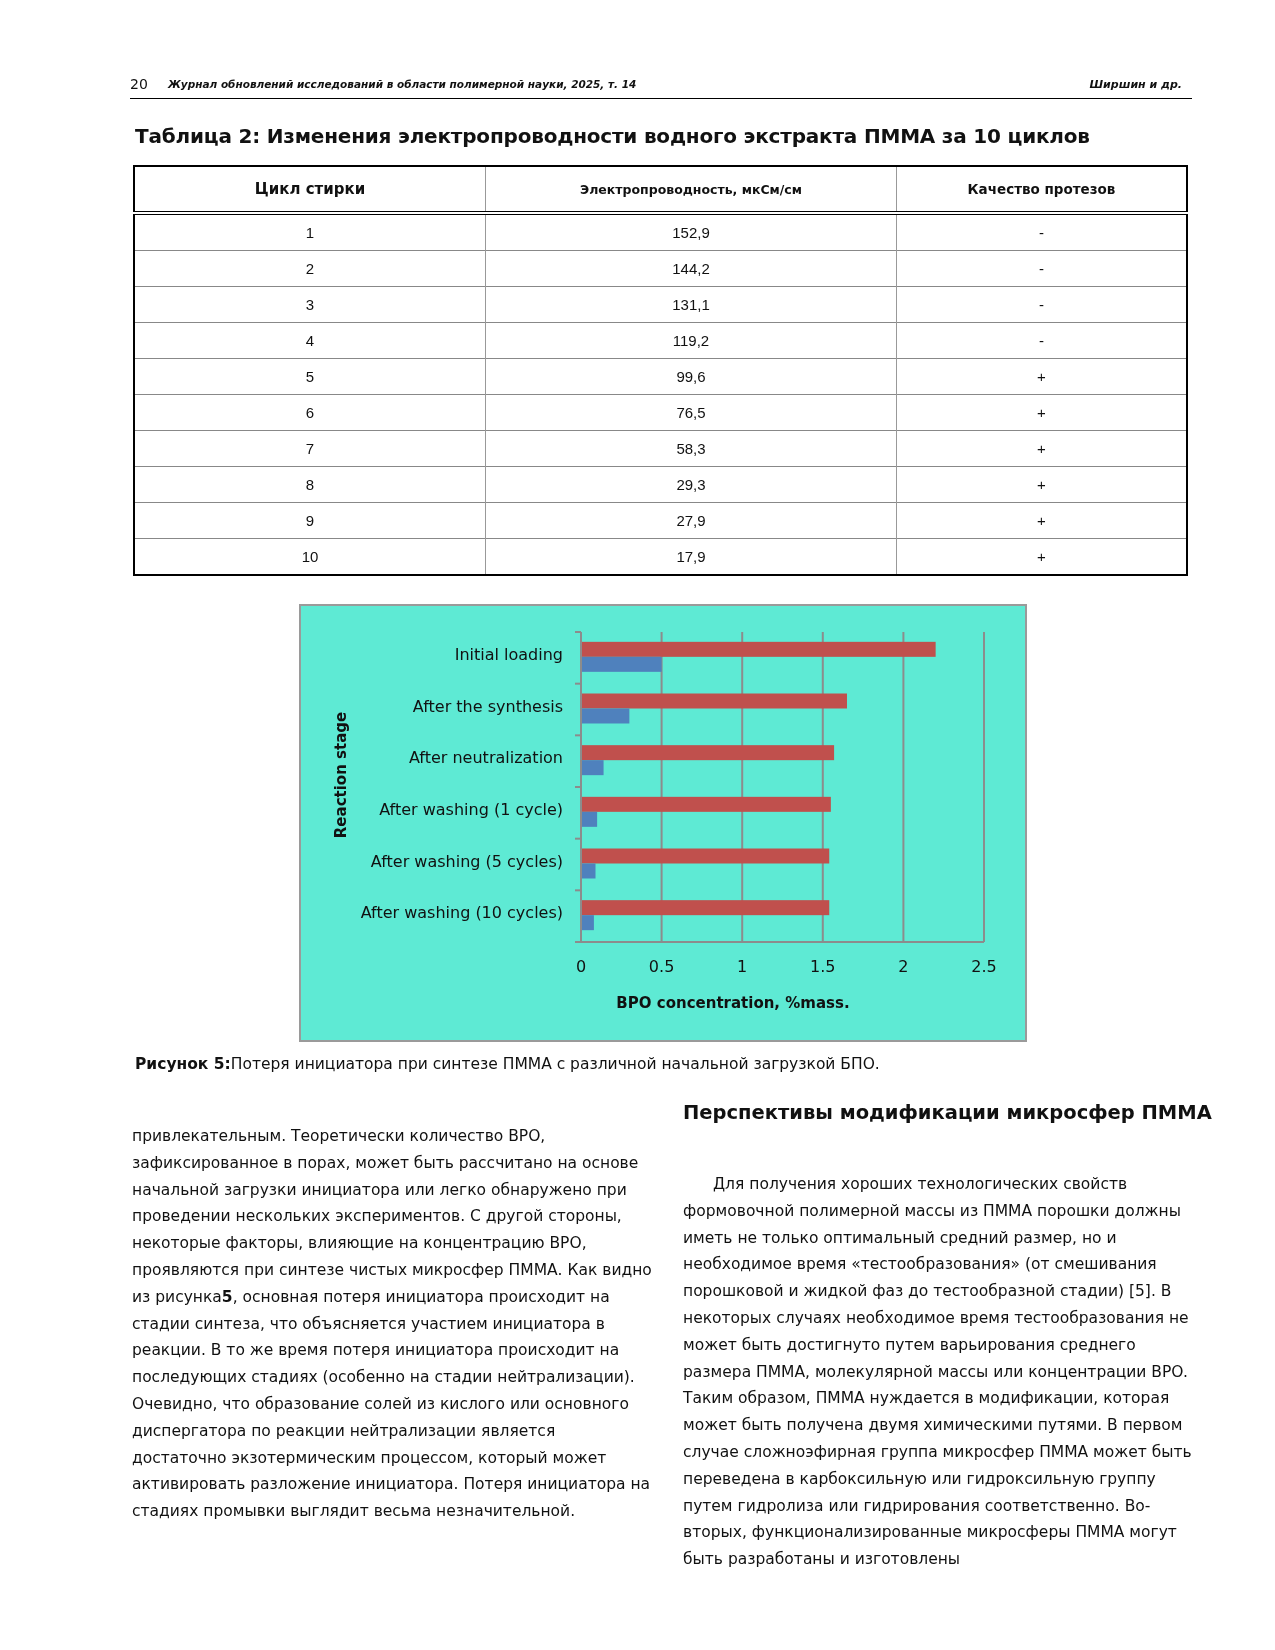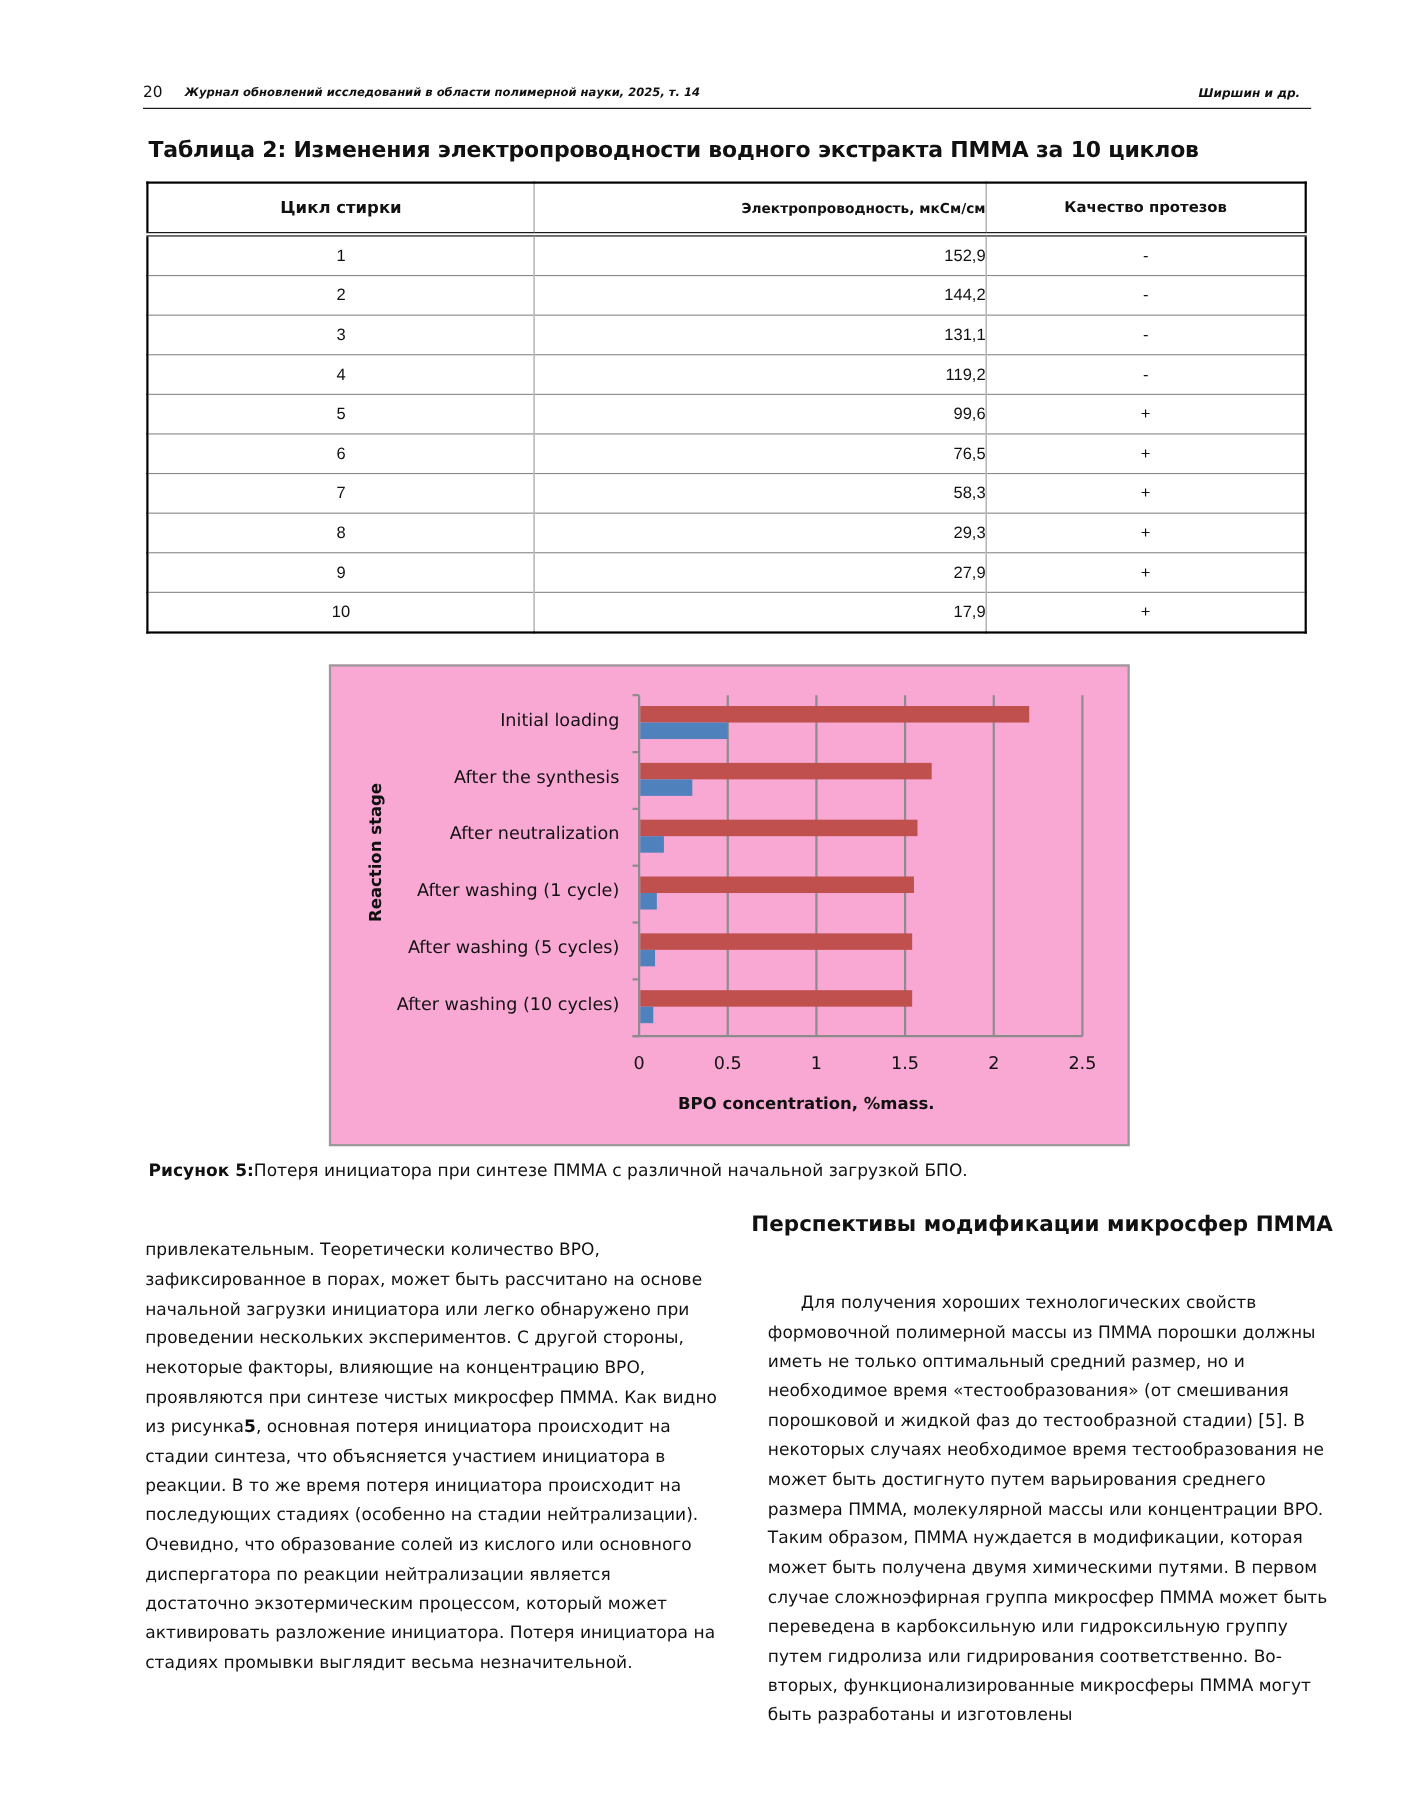--- a/index.html
+++ b/index.html
@@ -14,36 +14,36 @@
 
   #tbl-title { left: 135px; top: 124px; font-weight: bold; font-size: 20px; letter-spacing: -0.2px; }
 
   
   #tbl { left: 133px; top: 165px; width: 1055px; border-collapse: collapse; border: 2px solid #000; font-size: 15px; }
   #tbl th { height: 44px; font-weight: bold; border-right: 1px solid #999; border-bottom: 4px double #000; text-align: center; padding: 0; }
   #tbl th.c2 { font-size: 12.5px; }
   #tbl th.c3 { font-size: 13.5px; }
   #tbl td { height: 35px; border-top: 1px solid #888; border-right: 1px solid #999; text-align: center; padding: 0; font-size: 15px; font-family: "Liberation Sans", sans-serif; }
   #tbl tr:first-child td { border-top: none; }
-  #tbl .c1 { width: 350px; } #tbl .c2 { width: 410px; text-align: right; }
+  #tbl .c1 { width: 350px; } #tbl .c2 { width: 410px; }
 
   
-  #fig { left: 299px; top: 604px; width: 724px; height: 434px; border: 2px solid #9a9a9a; background: #f9a8d4; }
+  #fig { left: 299px; top: 604px; width: 724px; height: 434px; border: 2px solid #9a9a9a; background: #5eead4; }
   #chart { position: absolute; left: 0; top: 0; }
   .cat { font-family: "DejaVu Sans", sans-serif; font-size: 16px; fill: #111; }
   .tick { font-family: "DejaVu Sans", sans-serif; font-size: 16px; fill: #111; }
   .axt { font-family: "DejaVu Sans", sans-serif; font-size: 15px; font-weight: bold; fill: #111; }
 
   #caption { left: 135px; top: 1055px; font-size: 15.5px; }
   #caption b { font-weight: bold; }
 
   
   .col { font-size: 15.5px; line-height: 26.8px; margin-top: 16px; }
   #colL { left: 132px; top: 1107px; width: 520px; }
-  #colR { left: 698px; top: 1155px; width: 520px; }
+  #colR { left: 683px; top: 1155px; width: 520px; }
   #sec-h { left: 683px; top: 1101px; font-size: 19.5px; font-weight: bold; }
   .indent { display: inline-block; width: 30px; }
 </style>
 </head>
 <body>
 
 <div id="hdr" class="abs">
   <span class="pn">20</span>
   <span class="jt">Журнал обновлений исследований в области полимерной науки, 2025, т. 14</span>
   <span class="au">Ширшин и др.</span>

